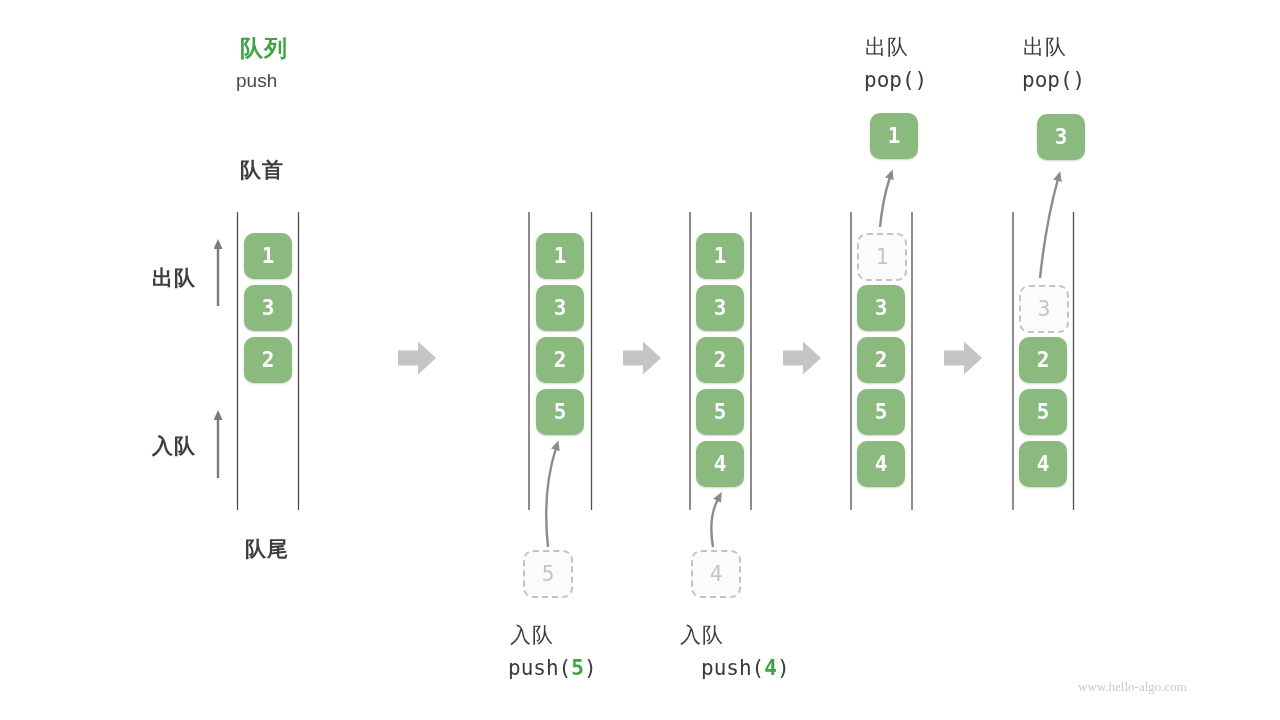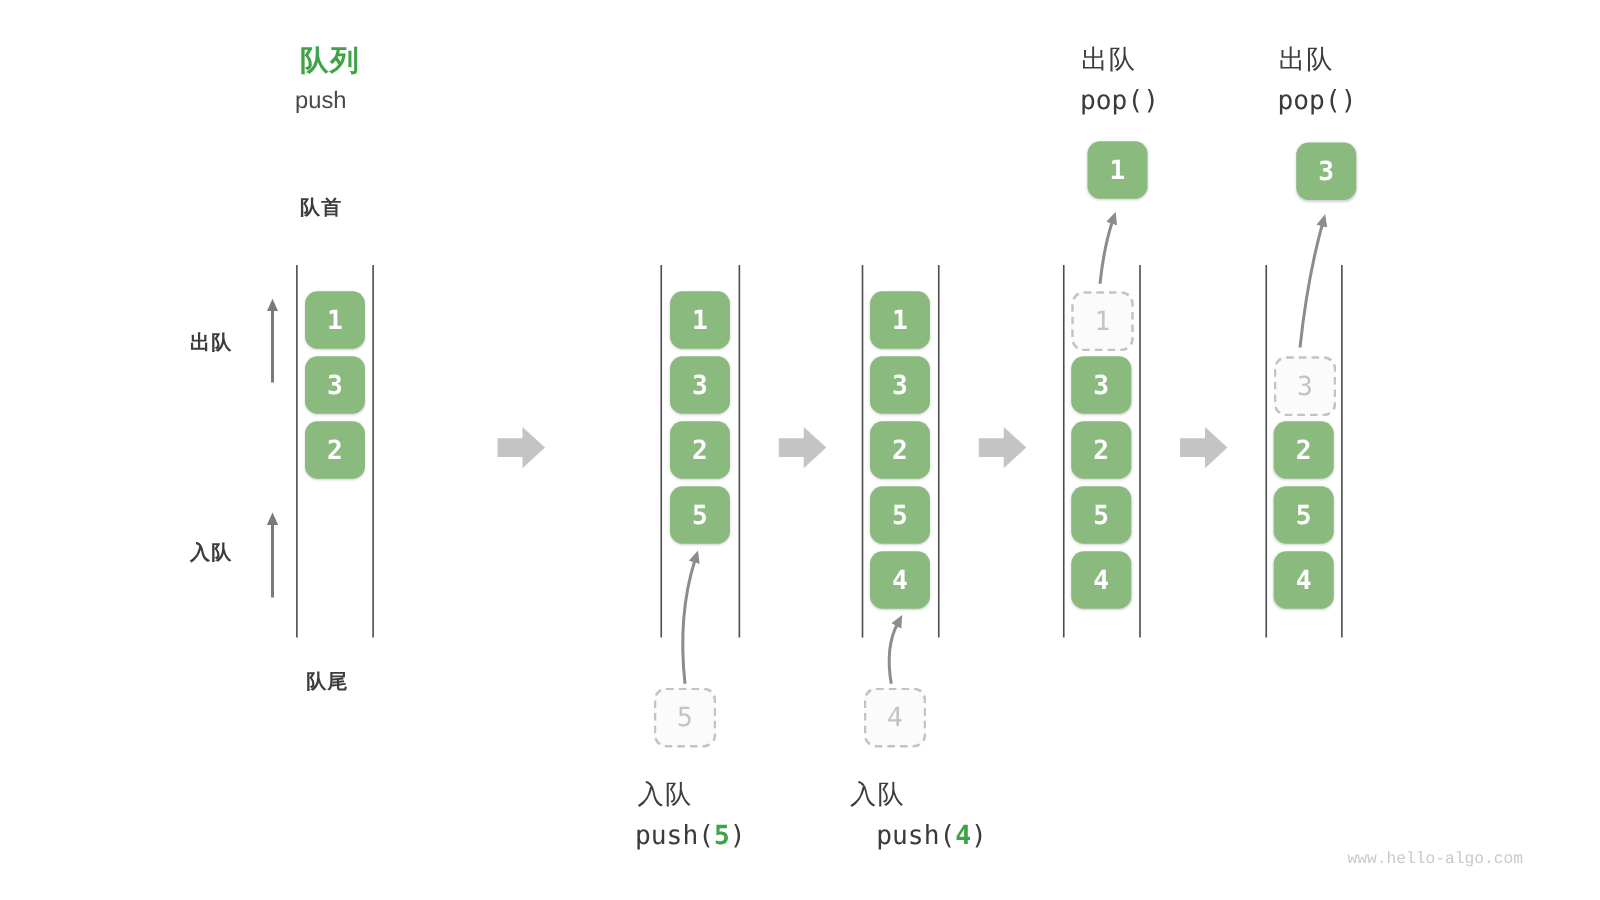--- a/index.html
+++ b/index.html
@@ -5,41 +5,41 @@
   html,body { margin:0; padding:0; background:#ffffff; }
   #stage {
     position:relative; width:1280px; height:720px; background:#ffffff;
     overflow:hidden; font-family:"Liberation Sans", sans-serif;
   }
   #arrow-layer { position:absolute; left:0; top:0; width:1280px; height:720px; }
   .abs { position:absolute; }
 
   .zh-title { font-size:23px; font-weight:700; color:#3da344; letter-spacing:1px; }
   .en-title { font-size:19px; color:#4a4a4a; }
-  .zh-bold  { font-size:16px; font-weight:700; color:#3d3d3d; letter-spacing:1px; }
+  .zh-bold  { font-size:21px; font-weight:700; color:#3d3d3d; letter-spacing:1px; }
   .zh-reg   { font-size:21px; font-weight:400; color:#3d3d3d; letter-spacing:1px; }
   .code     { font-family:"DejaVu Sans Mono", monospace; font-size:21px; color:#3b3b3b; white-space:pre; }
   .code .arg { color:#3da344; font-weight:700; }
 
   .cell {
     position:absolute; width:48px; height:46px; border-radius:10px;
     background:#8aba7e; color:#ffffff;
     font-family:"DejaVu Sans Mono", monospace; font-size:21px; font-weight:700;
     display:flex; align-items:center; justify-content:center;
     box-shadow:0 1px 2px rgba(0,0,0,0.18);
   }
   .ghost {
     position:absolute; width:46px; height:44px; border-radius:10px;
     background:#fbfbfb; border:2px dashed #c3c3c3; color:#c4c4c4;
     font-family:"DejaVu Sans Mono", monospace; font-size:21px; font-weight:400;
     display:flex; align-items:center; justify-content:center;
     box-sizing:content-box;
   }
   .watermark {
-    font-family:Liberation Mono, monospace; font-size:13px; color:#c9c9c9;
+    font-family:Liberation Serif, serif; font-size:13px; color:#c9c9c9;
   }
 </style>
 </head>
 <body>
 
 <div id="stage">
 
   <svg id="arrow-layer" viewBox="0 0 1280 720" xmlns="http://www.w3.org/2000/svg">
     <defs>
       <marker id="ah-dark" markerWidth="11" markerHeight="10" refX="2" refY="4.5" orient="auto" markerUnits="userSpaceOnUse">

